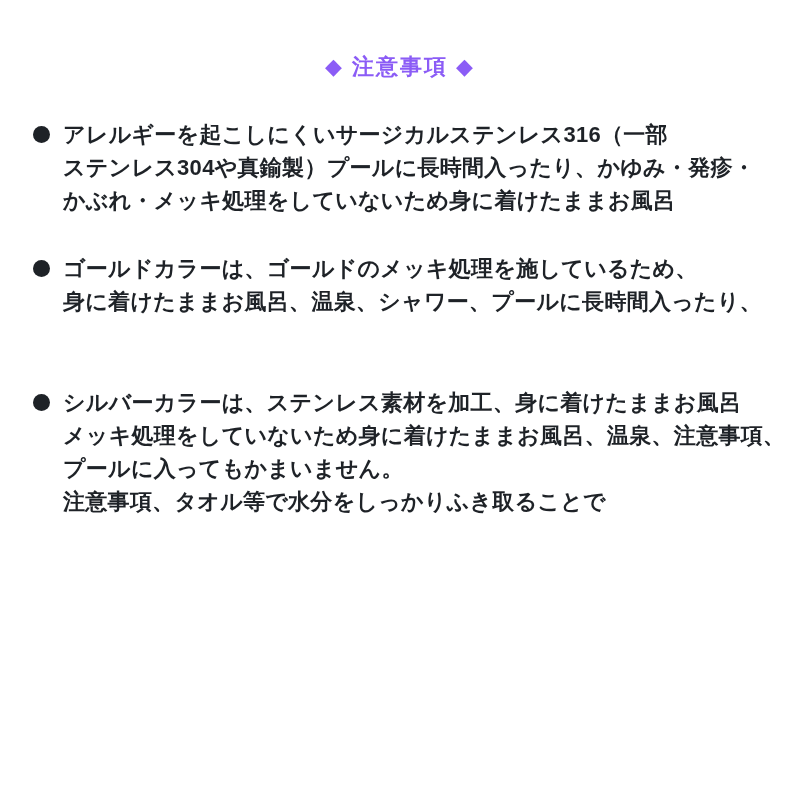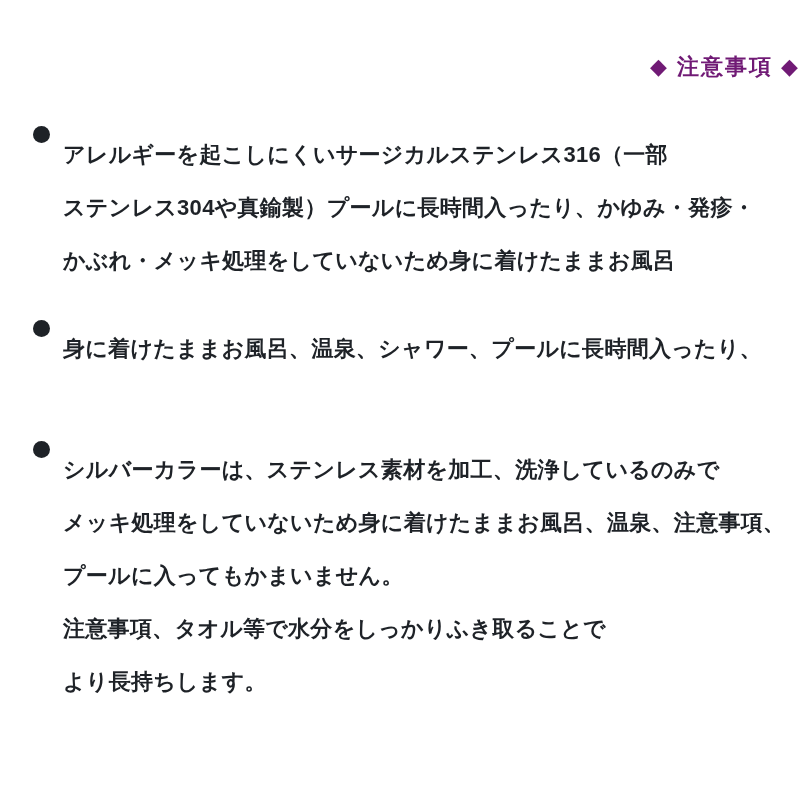--- a/index.html
+++ b/index.html
@@ -14,25 +14,25 @@
     background: #ffffff;
     overflow: hidden;
     font-family: "Liberation Sans", "DejaVu Sans", sans-serif;
     color: #1e2227;
   }
   .title {
     position: absolute;
     top: 52px;
     left: 0;
     width: 100%;
-    text-align: right;
+    text-align: center;
     font-size: 22px;
     font-weight: bold;
     letter-spacing: 2px;
-    color: #701a75;
+    color: #8b5cf6;
   }
   .notice-list {
     position: absolute;
     top: 118px;
     left: 33px;
     right: 28px;
   }
   .notice-item {
     display: flex;
     align-items: flex-start;
@@ -48,21 +48,21 @@
     border-radius: 50%;
     background: #1e2227;
   }
   .notice-text {
     font-size: 22px;
     font-weight: bold;
     line-height: 33px;
     letter-spacing: 0.3px;
     color: #1e2227;
   }
-  .line { white-space: nowrap; margin-top: 20px; }
+  .line { white-space: nowrap; }
 </style>
 </head>
 <body>
 
 <div class="page">
 
   <div class="title">◆ 注意事項 ◆</div>
 
   <div class="notice-list">
 
@@ -71,29 +71,29 @@
       <div class="notice-text">
         <div class="line">アレルギーを起こしにくいサージカルステンレス316（一部</div>
         <div class="line">ステンレス304や真鍮製）プールに長時間入ったり、かゆみ・発疹・</div>
         <div class="line">かぶれ・メッキ処理をしていないため身に着けたままお風呂</div>
       </div>
     </div>
 
     <div class="notice-item notice-item-2">
       <span class="bullet"></span>
       <div class="notice-text">
+        <div class="line">ゴールドカラーは、ゴールドのメッキ処理を施しているため、</div>
         <div class="line">身に着けたままお風呂、温泉、シャワー、プールに長時間入ったり、</div>
       </div>
     </div>
 
     <div class="notice-item notice-item-3">
       <span class="bullet"></span>
       <div class="notice-text">
-        <div class="line">シルバーカラーは、ステンレス素材を加工、洗浄しているのみで</div>
+        <div class="line">シルバーカラーは、ステンレス素材を加工、身に着けたままお風呂</div>
         <div class="line">メッキ処理をしていないため身に着けたままお風呂、温泉、注意事項、</div>
         <div class="line">プールに入ってもかまいません。</div>
         <div class="line">注意事項、タオル等で水分をしっかりふき取ることで</div>
-        <div class="line">より長持ちします。</div>
       </div>
     </div>
 
   </div>
 </div>
 
 </body></html>

